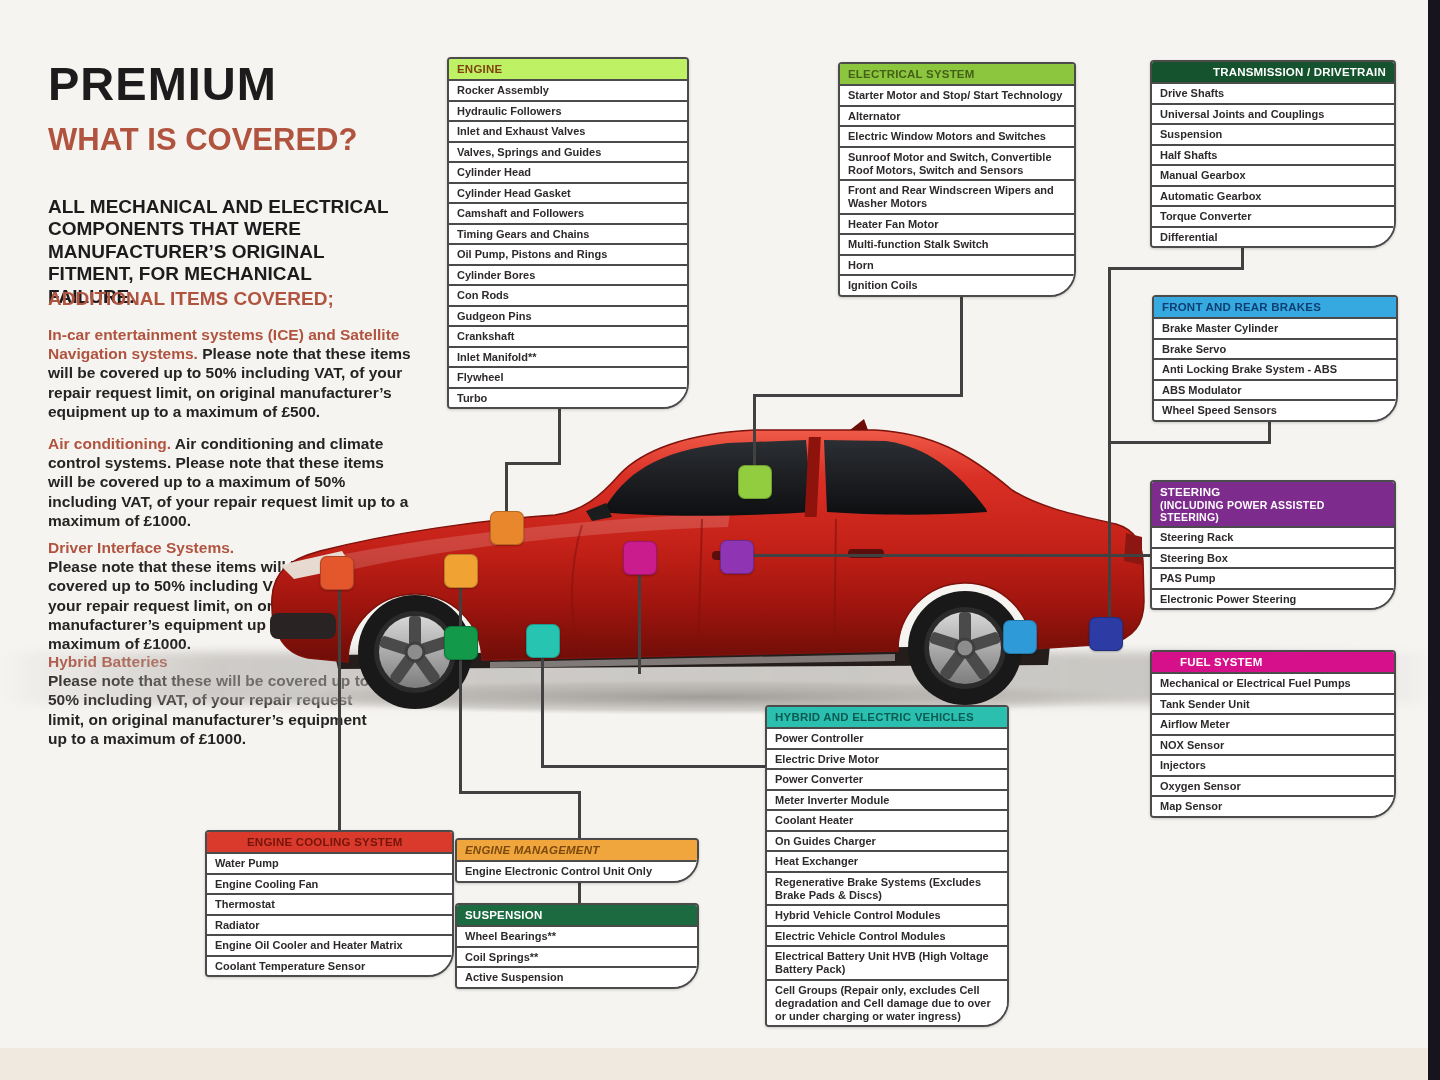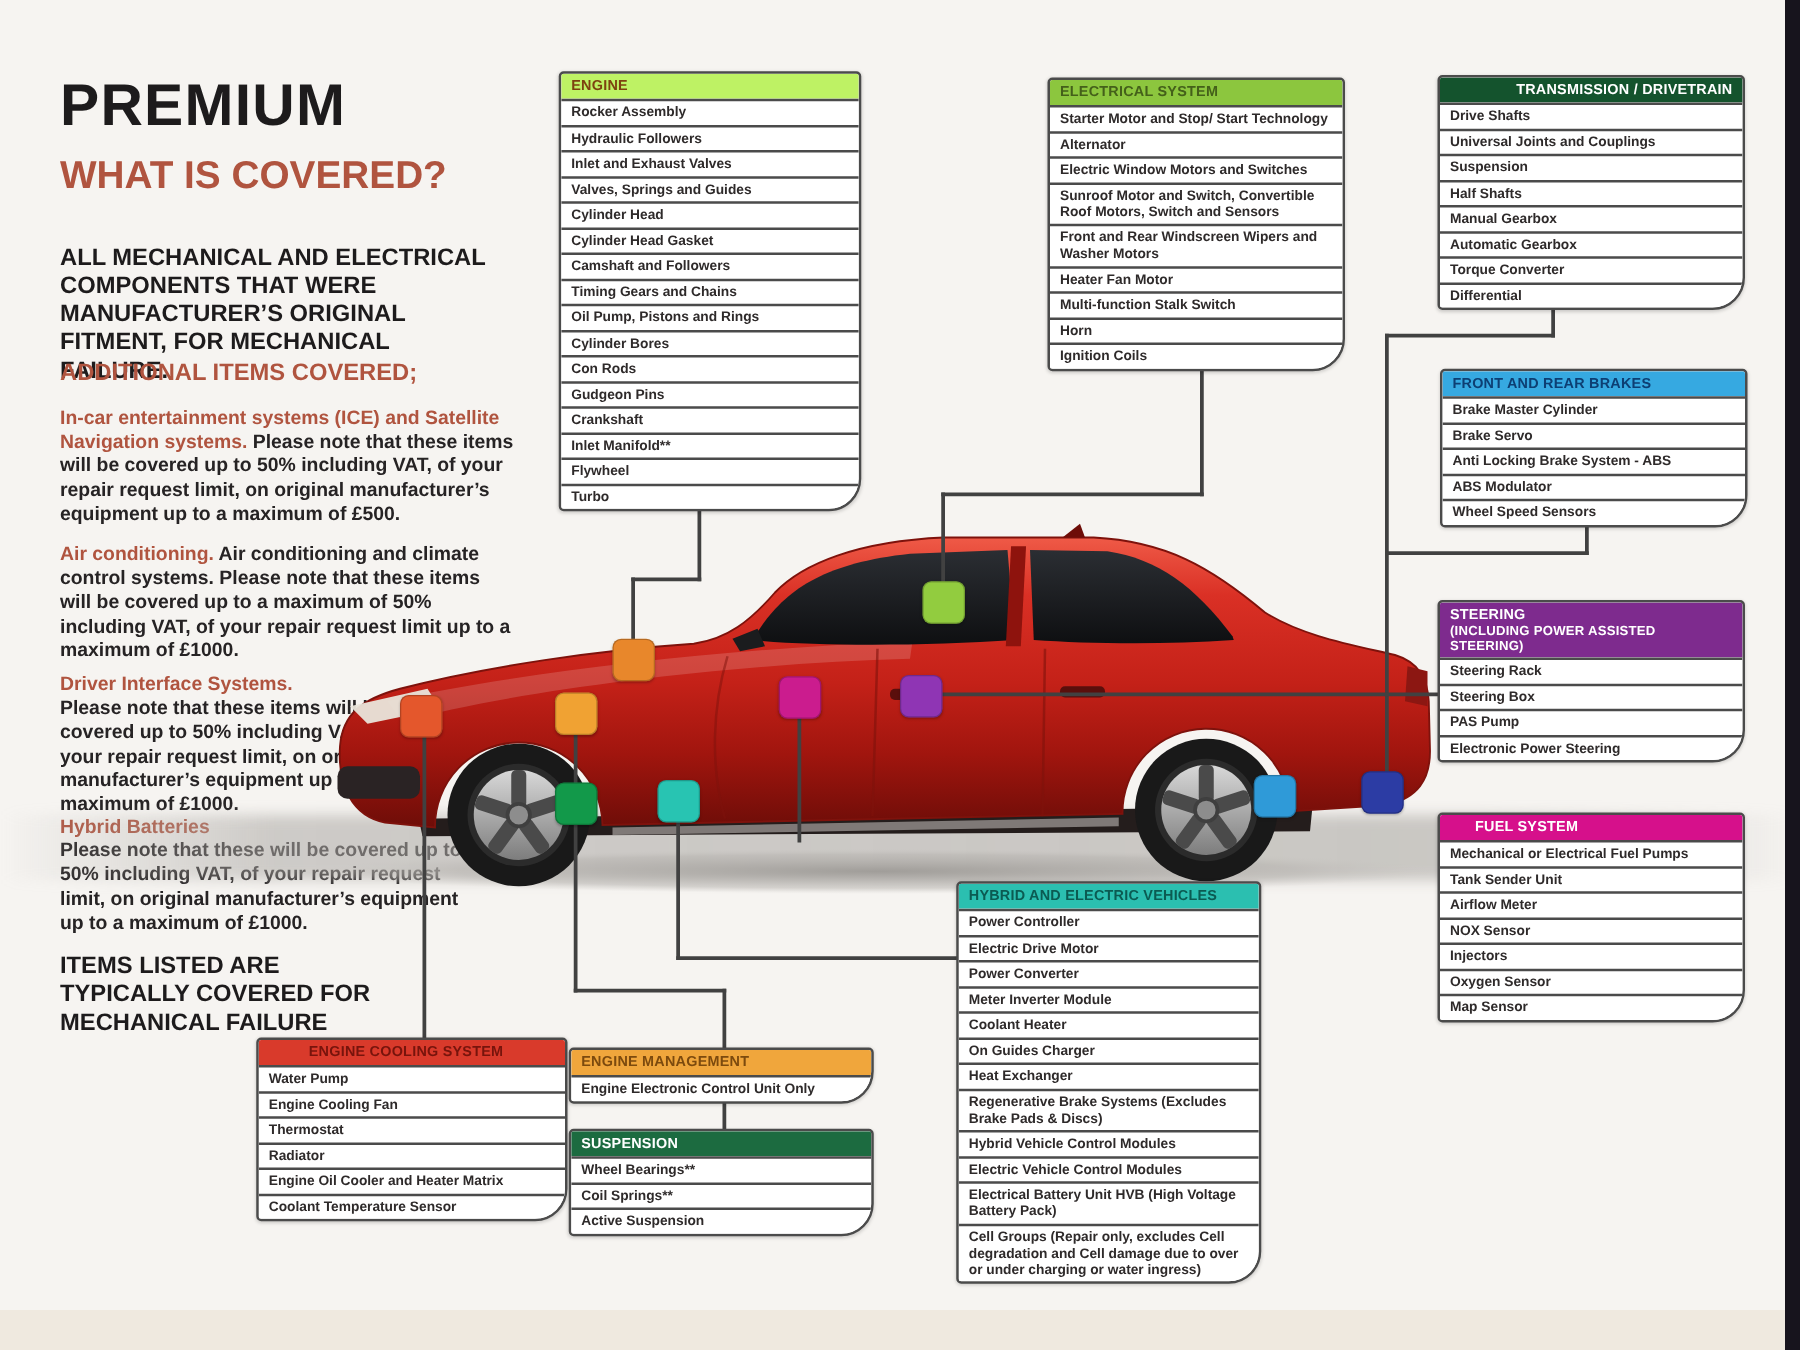--- a/index.html
+++ b/index.html
@@ -53,21 +53,20 @@
   <div class="ltxt additional">ADDITIONAL ITEMS COVERED;</div>
 
   <div class="ltxt para p1"><span class="lead">In-car entertainment systems (ICE) and Satellite Navigation systems.</span><span> Please note that these items will be covered up to 50% including VAT, of your repair request limit, on original manufacturer’s equipment up to a maximum of £500.</span></div>
 
   <div class="ltxt para p2"><span class="lead">Air conditioning.</span><span> Air conditioning and climate control systems. Please note that these items will be covered up to a maximum of 50% including VAT, of your repair request limit up to a maximum of £1000.</span></div>
 
   <div class="ltxt para p3"><span class="lead lead-block">Driver Interface Systems.</span><span>Please note that these items will be covered up to 50% including VAT, of your repair request limit, on original manufacturer’s equipment up to a maximum of £1000.</span></div>
 
   <div class="ltxt para p4"><span class="lead lead-block">Hybrid Batteries</span><span>Please note that these will be covered up to 50% including VAT, of your repair request limit, on original manufacturer’s equipment up to a maximum of £1000.</span></div>
 
-  <div class="ltxt footnote">ITEMS LISTED ARE TYPICALLY COVERED FOR MECHANICAL FAILURE</div>
 
   <div class="carwrap">
     <svg width="910" height="305" viewBox="0 0 910 305" xmlns="http://www.w3.org/2000/svg">
       <defs>
         <linearGradient id="bodyG" x1="0" y1="0" x2="0" y2="1">
           <stop offset="0" stop-color="#ef5a47"></stop>
             <stop offset="0.2" stop-color="#da3025"></stop>
           <stop offset="0.5" stop-color="#c42118"></stop>
             <stop offset="0.75" stop-color="#a0150e"></stop>
           <stop offset="1" stop-color="#6e0d08"></stop>
@@ -319,21 +318,21 @@
         <div class="row">Water Pump</div>
         <div class="row">Engine Cooling Fan</div>
         <div class="row">Thermostat</div>
         <div class="row">Radiator</div>
         <div class="row">Engine Oil Cooler and Heater Matrix</div>
         <div class="row">Coolant Temperature Sensor</div>
       </div>
   </div>
 
   <div class="box" style="left:455px;top:838px;width:240px;z-index:35;">
-    <div class="box-header" style="background: rgb(240, 166, 60);">
+    <div class="box-header" style="background: rgb(240, 166, 60); font-style: italic;">
       <span style="color: rgb(124, 74, 14);">ENGINE MANAGEMENT</span>
     </div>
     <div>
         <div class="row">Engine Electronic Control Unit Only</div>
       </div>
   </div>
 
   <div class="box" style="left:455px;top:903px;width:240px;z-index:35;">
     <div class="box-header" style="background: rgb(28, 107, 64);">
       <span style="color: rgb(255, 255, 255);">SUSPENSION</span>

